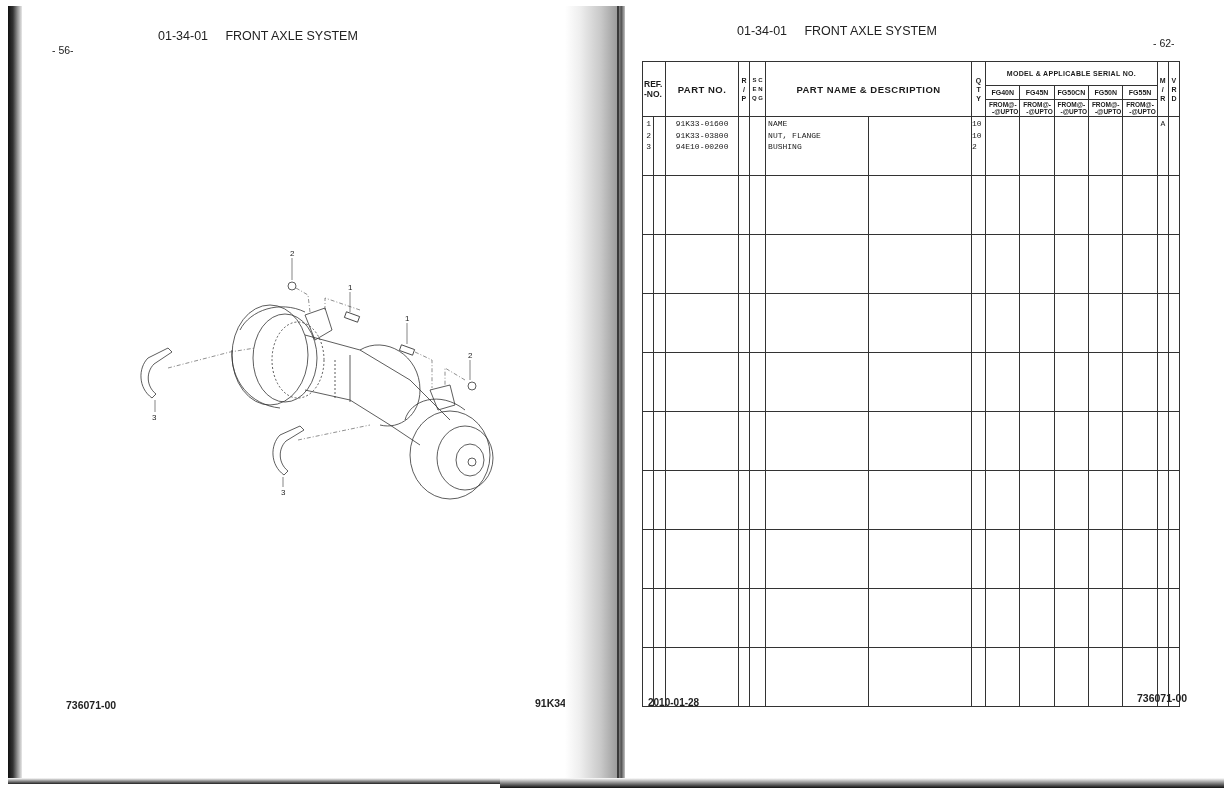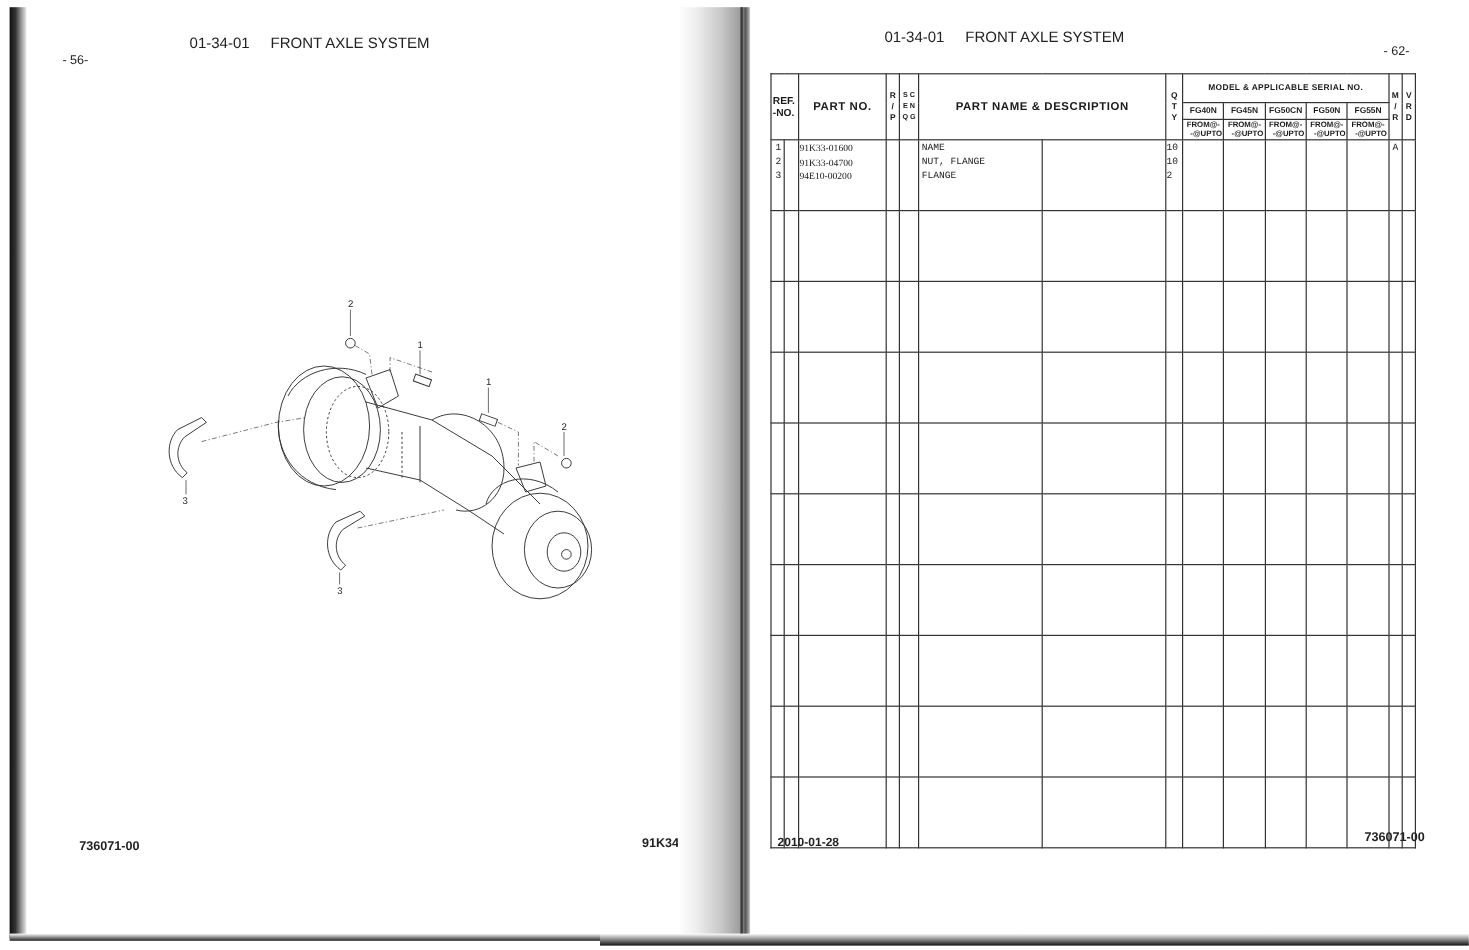--- a/index.html
+++ b/index.html
@@ -47,21 +47,21 @@
     .stack { display: flex; flex-direction: column; align-items: center; line-height: 9px; font-size: 7px; }
     .serial-title { font-size: 7px; letter-spacing: 0.3px; height: 16px; }
     .model { font-size: 7px; height: 13px; }
     .fromupto { font-size: 6.5px; line-height: 7px; height: 16px; text-align: left; }
     .fromupto span { display: block; }
     .fromupto .u { text-align: right; padding-right: 1px; }
     .data-row td { height: 58px; }
     .first-row td { height: 57px; }
     .cell-lines { line-height: 11.5px; padding-top: 1px !important; }
     .ref-cell { text-align: right; padding-right: 2px !important; }
-    .pn-cell { text-align: left; font-family: Liberation Serif, serif; }
+    .pn-cell { text-align: center; }
     .name-cell { padding-left: 2px !important; }
     .qty-cell { padding-right: 1px !important; }
     .mr-cell { text-align: center; }
     .date { position: absolute; left: 648px; top: 697px; font-size: 10px; font-weight: bold; color: #222; }
     .docnum-right { position: absolute; left: 1137px; top: 692px; font-size: 10.5px; font-weight: bold; color: #222; }
   </style>
 </head>
 <body>
 
 <div class="spread">
@@ -242,29 +242,29 @@
       <tbody>
         <tr class="first-row">
           <td class="cell-lines ref-cell">
             <div>1</div>
             <div>2</div>
             <div>3</div>
           </td>
           <td></td>
           <td class="cell-lines pn-cell">
             <div>91K33-01600</div>
-            <div>91K33-04700</div>
+            <div>91K33-03800</div>
             <div>94E10-00200</div>
           </td>
           <td></td>
           <td></td>
           <td class="cell-lines name-cell">
             <div>NAME</div>
             <div>NUT, FLANGE</div>
-            <div>FLANGE</div>
+            <div>BUSHING</div>
           </td>
           <td></td>
           <td class="cell-lines qty-cell">
             <div>10</div>
             <div>10</div>
             <div>2</div>
           </td>
           <td></td>
             <td></td>
             <td></td>

